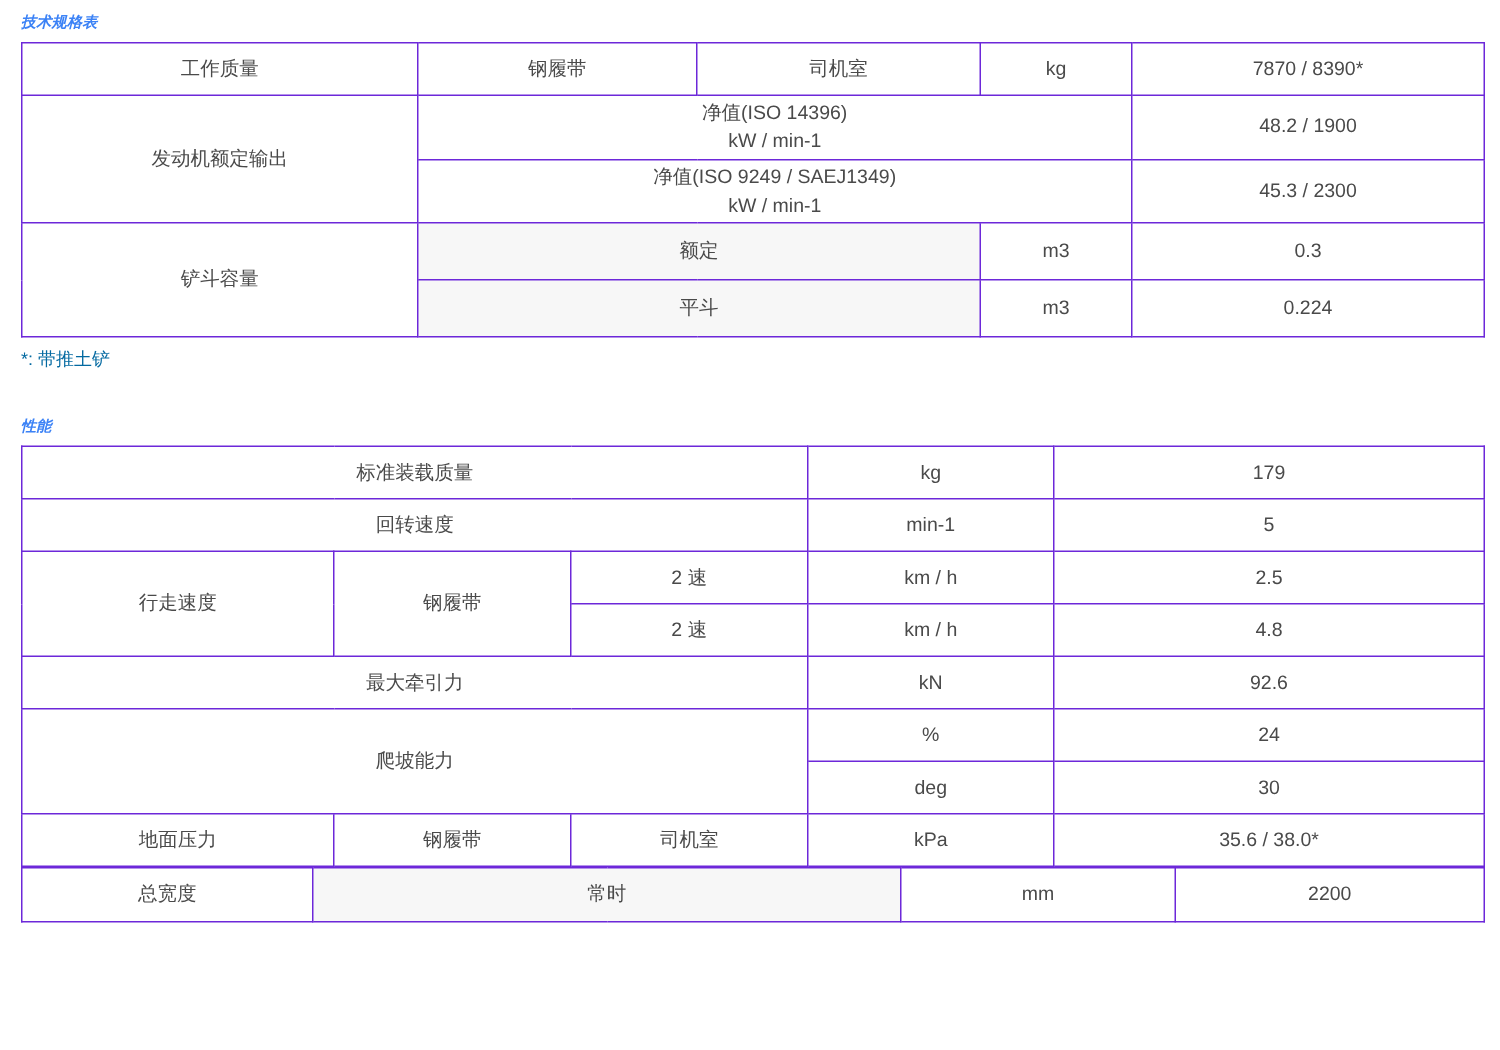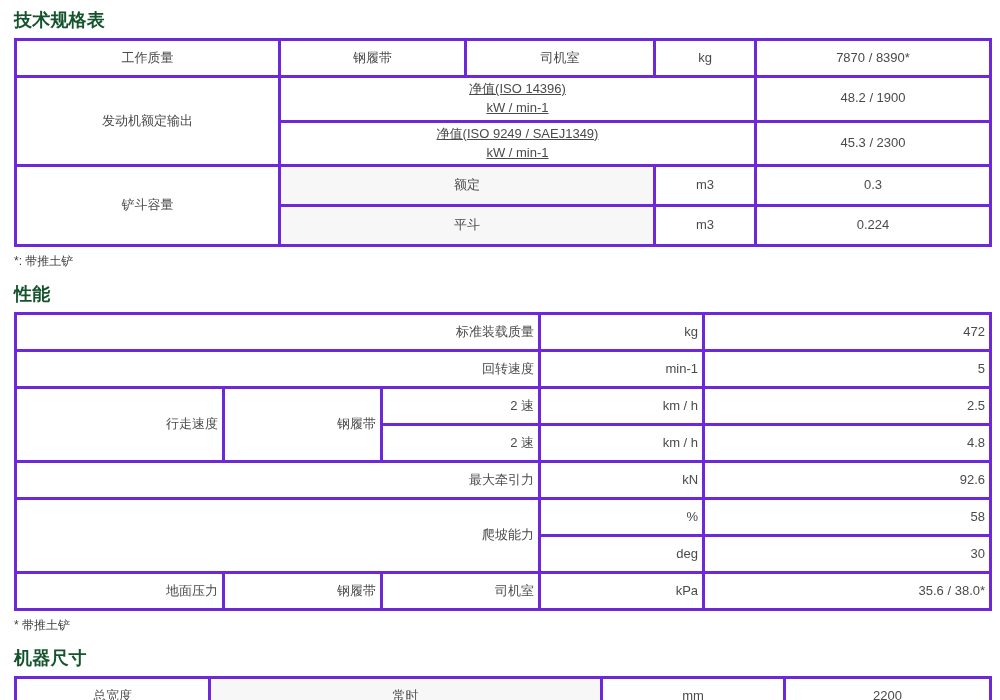--- a/index.html
+++ b/index.html
@@ -13,60 +13,61 @@
     font-family: "Liberation Sans", "DejaVu Sans", sans-serif;
     color: #444444;
     font-size: 13px;
     overflow: hidden;
   }
   .page {
     padding: 8px 12px 0 12px;
     box-sizing: border-box;
   }
   .section-title {
-    font-size: 18px;
+    font-size: 10px;
     font-weight: bold;
-    color: #14532d;
+    color: #3b82f6;
     margin: 0 0 6px 2px;
     letter-spacing: 0.2px;
+    font-style: italic;
   }
-  .section-title.spaced { margin-top: 12px; }
+  .section-title.spaced { margin-top: 29px; }
 
   .footnote {
     font-size: 12px;
-    color: #404040;
+    color: #0369a1;
     margin: 6px 0 0 2px;
   }
 
   table.spec {
     border-collapse: collapse;
     width: 975px;
     table-layout: fixed;
     margin: 0 0 0 2px;
   }
   table.spec td {
-    border: 3px solid #6d28d9;
+    border: 1px solid #6d28d9;
     text-align: center;
     vertical-align: middle;
     color: #4a4a4a;
     font-size: 13px;
     font-weight: normal;
     padding: 2px 4px;
     line-height: 1.45;
   }
   td.shaded { background: #f7f7f7; }
   td.bold   { font-weight: bold; color: #333333; }
-  td.multiline { line-height: 1.35; text-decoration: underline; }
+  td.multiline { line-height: 1.35; }
 
   
   .t1 tr.h-a td { height: 30px; }
   .t1 tr.h-b td { height: 31px; }
   .t1 tr.h-c td { height: 33px; }
 
-  .t2 tr td { height: 30px; text-align: right; }
+  .t2 tr td { height: 30px; }
 
   .t3 tr td { height: 31px; }
 </style>
 </head>
 <body>
 
 <div class="page">
 
   <div class="section-title">技术规格表</div>
 
@@ -120,21 +121,21 @@
       <col style="width:208px">
         <col style="width:158px">
         <col style="width:158px">
       <col style="width:164px">
         <col style="width:287px">
     </colgroup>
     <tbody>
       <tr>
         <td colspan="3">标准装载质量</td>
         <td>kg</td>
-        <td>472</td>
+        <td>179</td>
       </tr>
       <tr>
         <td colspan="3">回转速度</td>
         <td>min-1</td>
         <td>5</td>
       </tr>
       <tr>
         <td rowspan="2">行走速度</td>
         <td rowspan="2">钢履带</td>
         <td>2 速</td>
@@ -147,39 +148,37 @@
         <td>4.8</td>
       </tr>
       <tr>
         <td colspan="3">最大牵引力</td>
         <td>kN</td>
         <td>92.6</td>
       </tr>
       <tr>
         <td colspan="3" rowspan="2">爬坡能力</td>
         <td>%</td>
-        <td>58</td>
+        <td>24</td>
       </tr>
       <tr>
         <td>deg</td>
         <td>30</td>
       </tr>
       <tr>
         <td>地面压力</td>
         <td>钢履带</td>
         <td>司机室</td>
         <td>kPa</td>
         <td>35.6 / 38.0*</td>
       </tr>
     </tbody>
   </table>
 
-  <div class="footnote">* 带推土铲</div>
 
-  <div class="section-title spaced">机器尺寸</div>
 
   <table class="spec t3">
     <colgroup>
       <col style="width:194px">
         <col style="width:196px">
         <col style="width:196px">
       <col style="width:183px">
         <col style="width:206px">
     </colgroup>
     <tbody>

